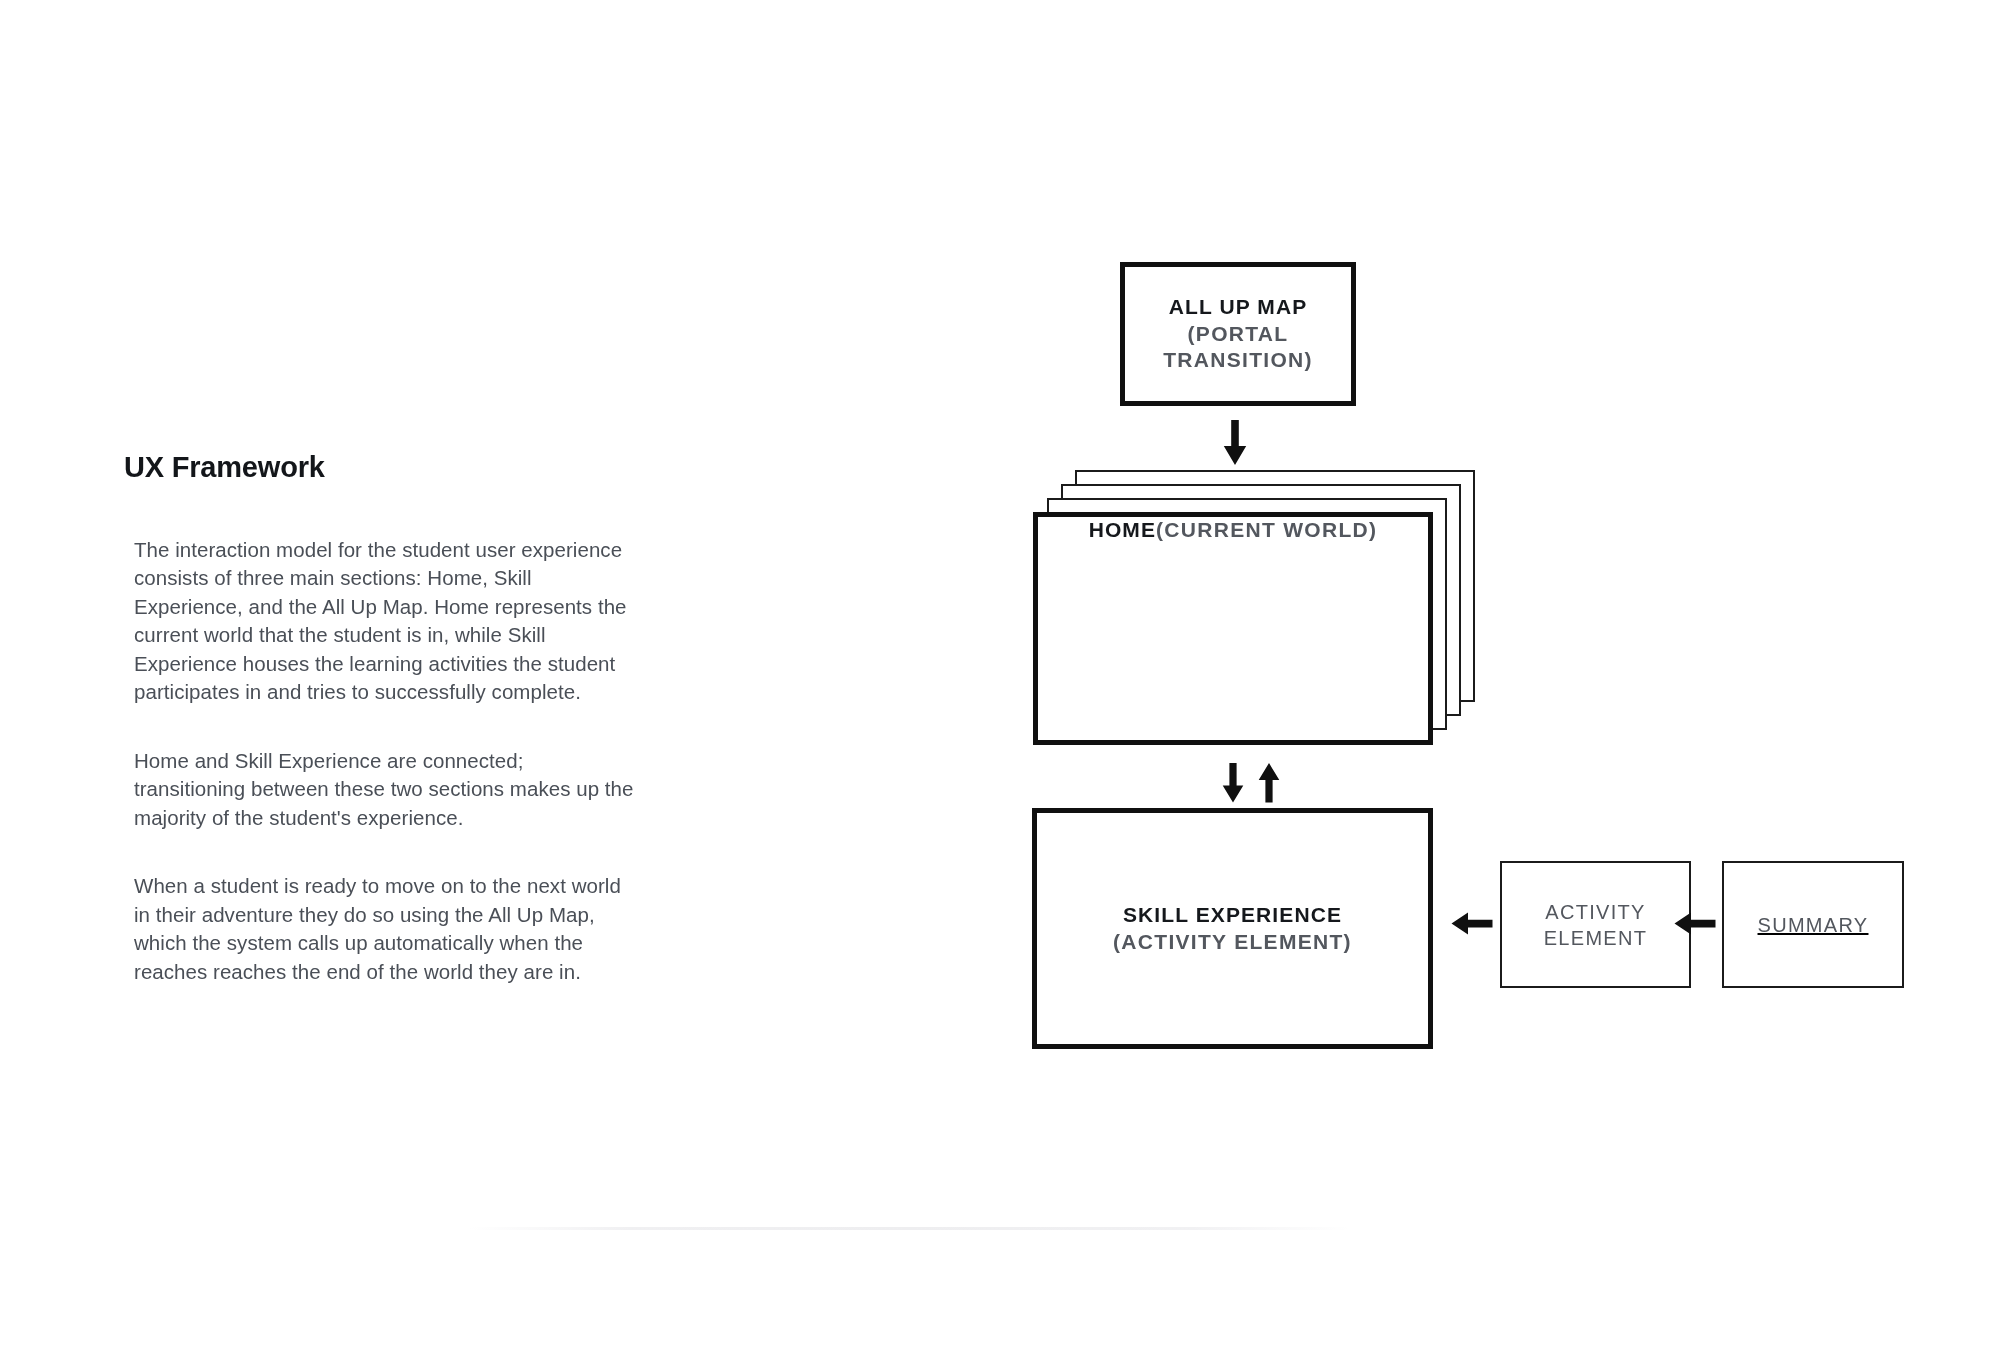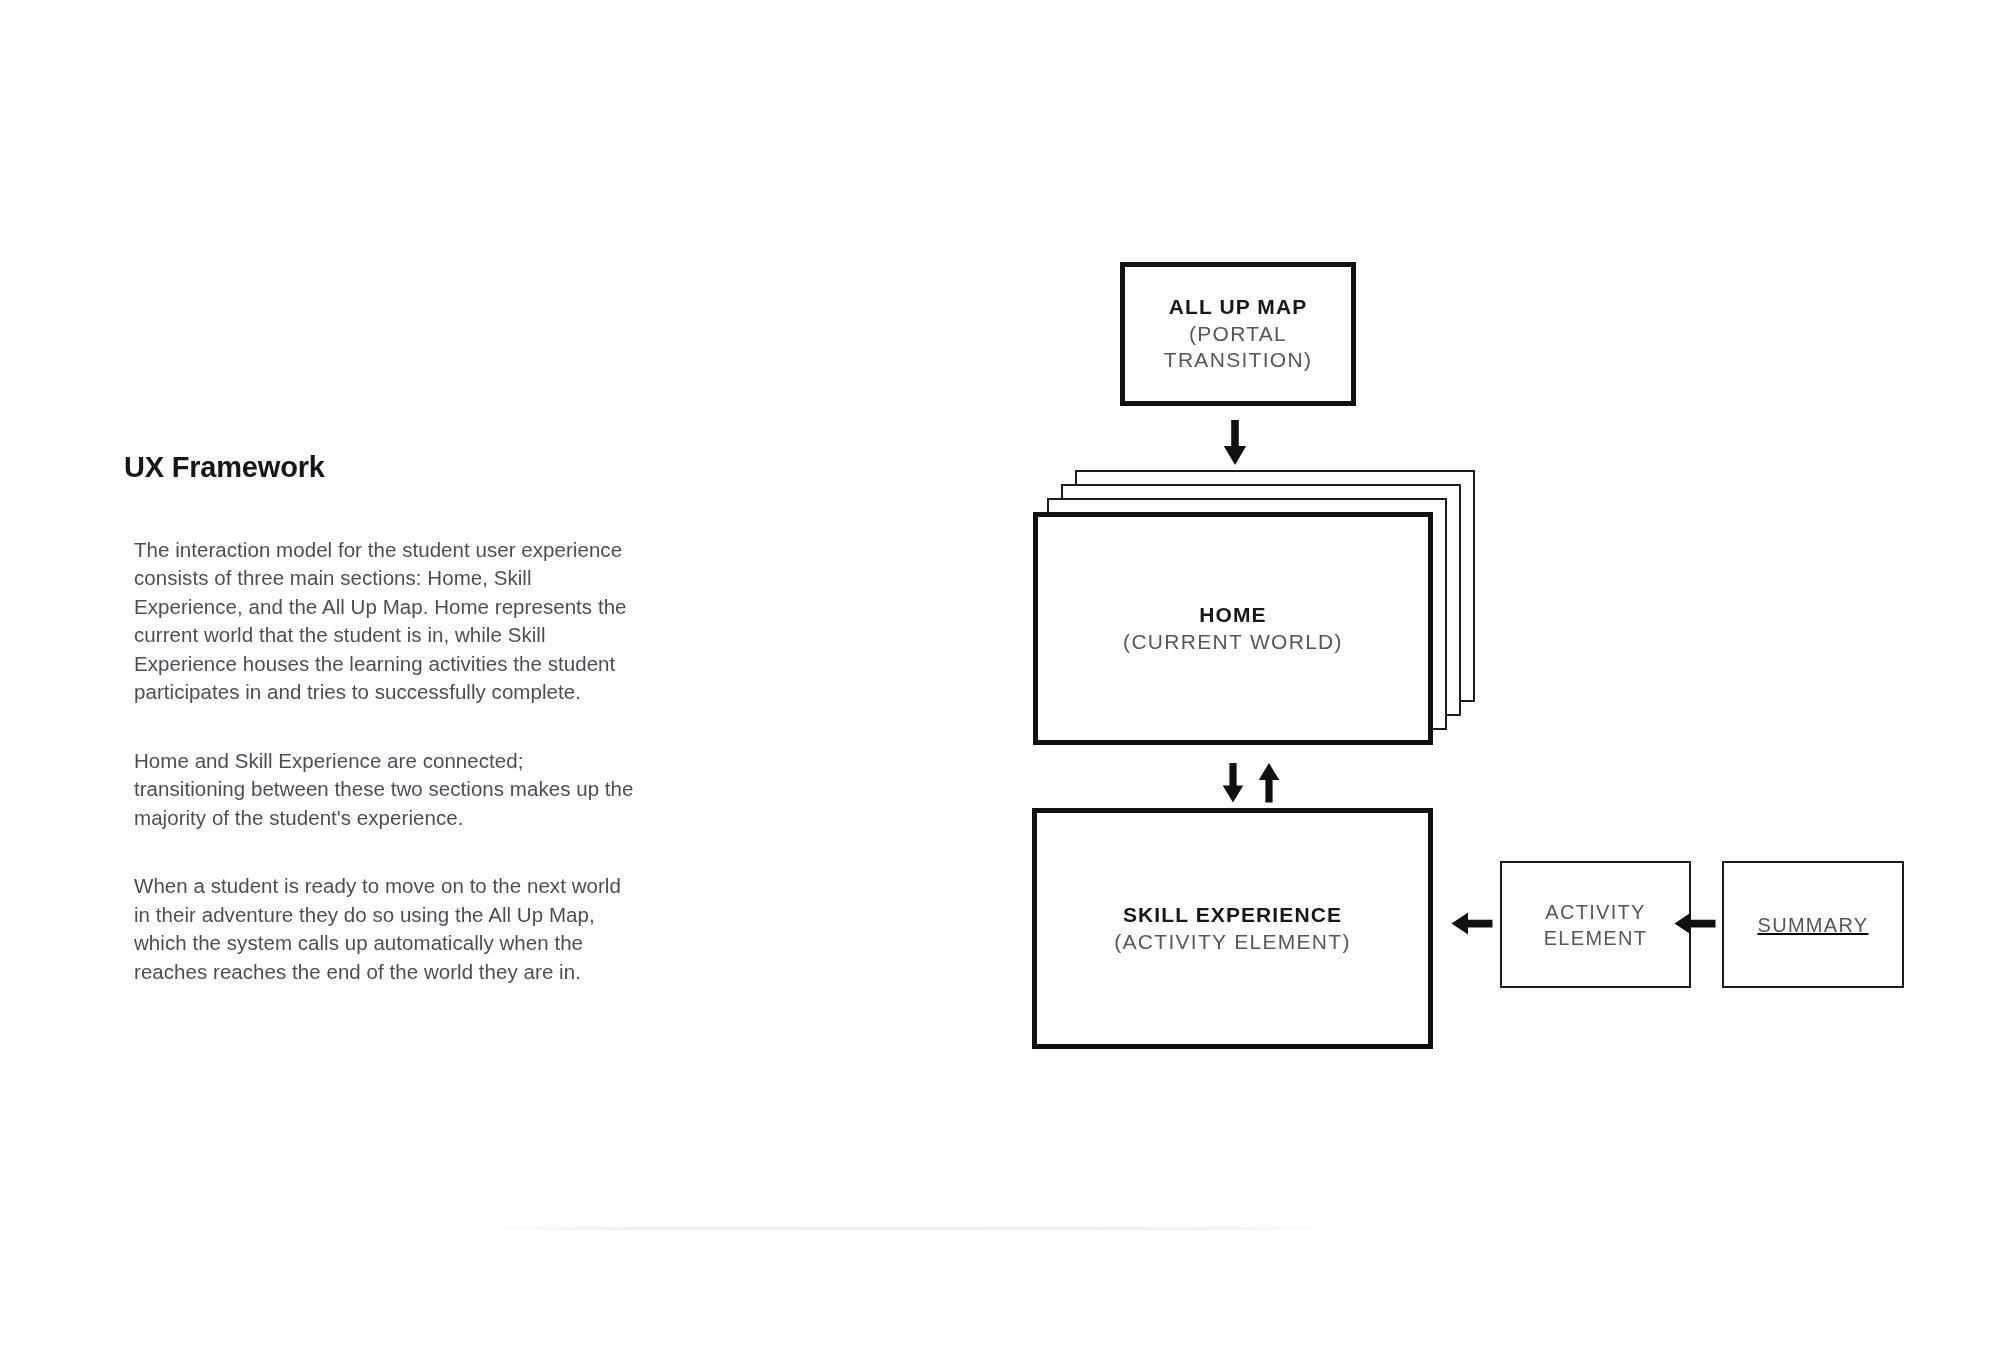--- a/index.html
+++ b/index.html
@@ -65,21 +65,21 @@
 
   .node-title {
     font-size: 21px;
     font-weight: bold;
     letter-spacing: 1.1px;
     color: #15181c;
     line-height: 1.26;
   }
   .node-sub {
     font-size: 21px;
-    font-weight: normal;
+    font-weight: bold;
     letter-spacing: 1.3px;
     color: #53575e;
     line-height: 1.26;
   }
   .node-plain {
     font-size: 20px;
     font-weight: normal;
     letter-spacing: 1.3px;
     color: #53575e;
     line-height: 1.3;
@@ -114,22 +114,21 @@
     border: 2.5px solid #1b1b1b;
   }
   .home-card-0 { left: 42px; top: 0px;  width: 400px; height: 232px; z-index: 1; }
   .home-card-1 { left: 28px; top: 14px; width: 400px; height: 232px; z-index: 2; }
   .home-card-2 { left: 14px; top: 28px; width: 400px; height: 232px; z-index: 3; }
   .home-card-front {
     left: 0px; top: 42px; width: 400px; height: 233px;
     border: 5px solid #101010;
     z-index: 4;
     display: flex;
-    flex-direction: column;
-    align-items: center;
+    align-items: flex-start;
     justify-content: center;
     text-align: center;
   }
 
   
   .arrow { position: absolute; }
   #arrow-map-to-home { left: 1218px; top: 420px; }
   #arrow-home-to-skill-down { left: 1218px; top: 763px; }
   #arrow-skill-to-home-up { left: 1254px; top: 763px; }
   #arrow-activity-to-skill { left: 1451px; top: 908px; }

